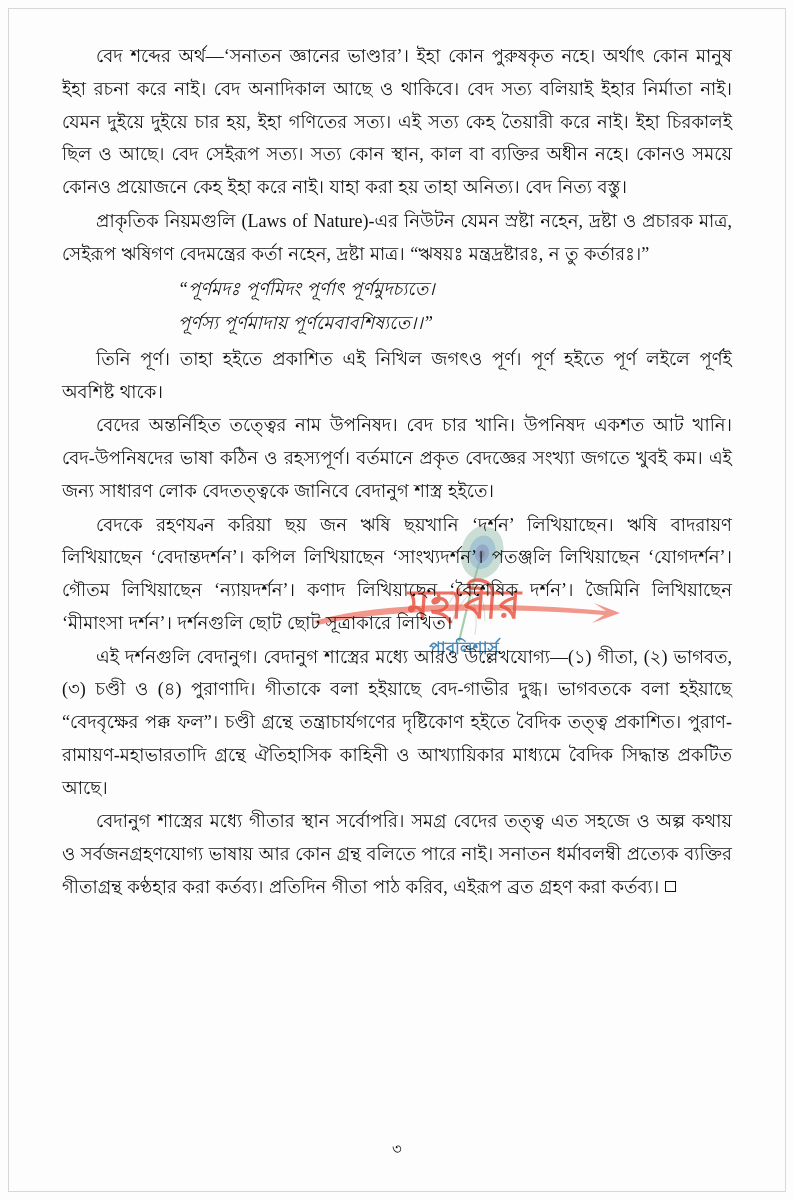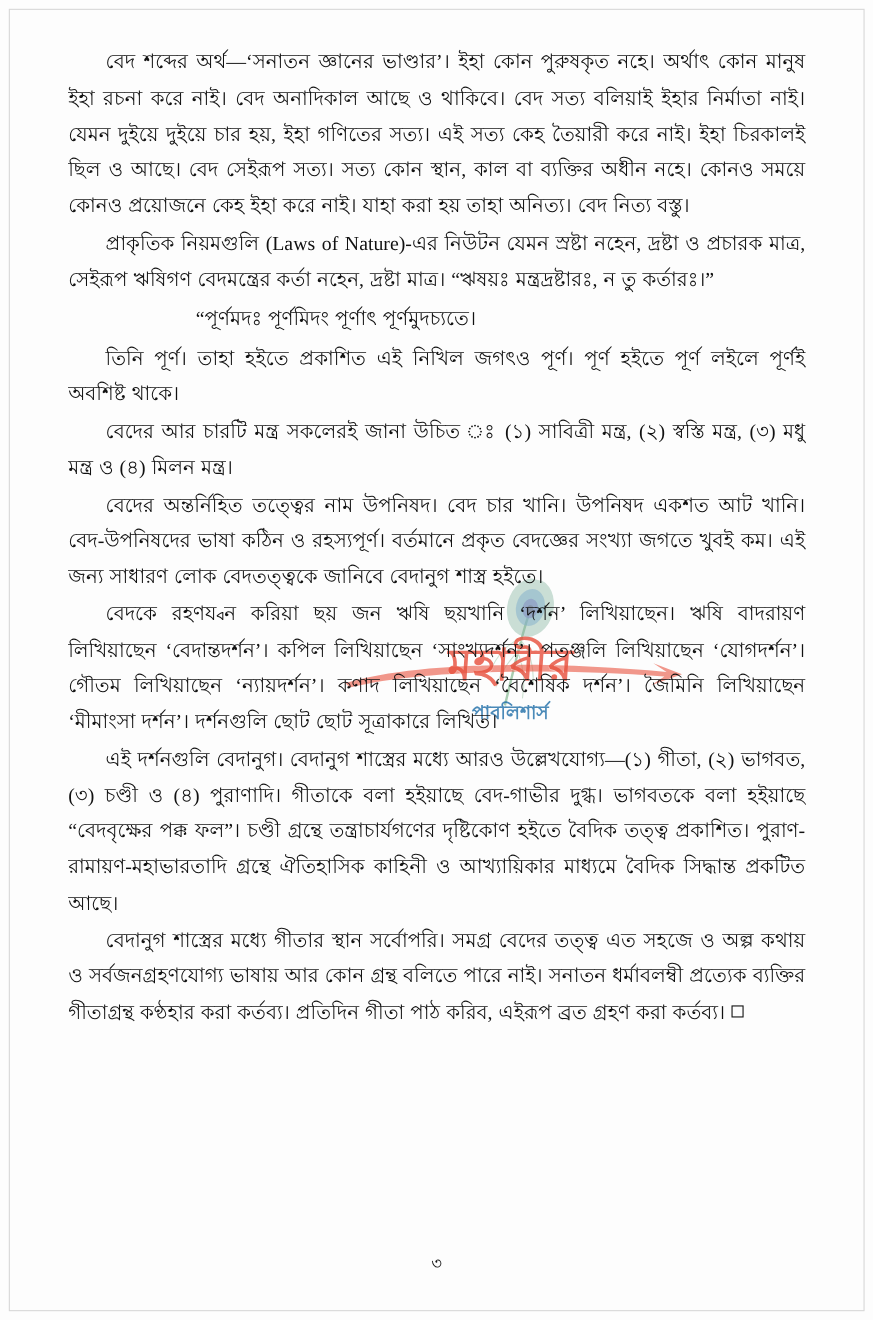--- a/index.html
+++ b/index.html
@@ -51,20 +51,21 @@
   }
   .verse {
     margin: 3px 0 3px 0;
     text-indent: 0;
     text-align: left;
     padding-left: 116px;
     line-height: 1.85;
   }
   .verse div {
     white-space: nowrap;
+    font-style: italic;
   }
   .folio {
     position: absolute;
     bottom: 38px;
     left: 0;
     width: 100%;
     text-align: center;
     font-size: 15px;
     color: #111;
   }
@@ -138,24 +139,24 @@
 <div class="page">
   <div class="page-border"></div>
 
 
   <div class="body-text">
     <p>বেদ শব্দের অর্থ—‘সনাতন জ্ঞানের ভাণ্ডার’। ইহা কোন পুরুষকৃত নহে। অর্থাৎ কোন মানুষ ইহা রচনা করে নাই। বেদ অনাদিকাল আছে ও থাকিবে। বেদ সত্য বলিয়াই ইহার নির্মাতা নাই। যেমন দুইয়ে দুইয়ে চার হয়, ইহা গণিতের সত্য। এই সত্য কেহ তৈয়ারী করে নাই। ইহা চিরকালই ছিল ও আছে। বেদ সেইরূপ সত্য। সত্য কোন স্থান, কাল বা ব্যক্তির অধীন নহে। কোনও সময়ে কোনও প্রয়োজনে কেহ ইহা করে নাই। যাহা করা হয় তাহা অনিত্য। বেদ নিত্য বস্তু।</p>
     <p>প্রাকৃতিক নিয়মগুলি (Laws of Nature)-এর নিউটন যেমন স্রষ্টা নহেন, দ্রষ্টা ও প্রচারক মাত্র, সেইরূপ ঋষিগণ বেদমন্ত্রের কর্তা নহেন, দ্রষ্টা মাত্র। “ঋষয়ঃ মন্ত্রদ্রষ্টারঃ, ন তু কর্তারঃ।”</p>
 
     <div class="verse">
       <div>“পূর্ণমদঃ পূর্ণমিদং পূর্ণাৎ পূর্ণমুদচ্যতে।</div>
+      <div>পূর্ণস্য পূর্ণমাদায় পূর্ণমেবাবশিষ্যতে।।”</div>
     </div>
 
     <p>তিনি পূর্ণ। তাহা হইতে প্রকাশিত এই নিখিল জগৎও পূর্ণ। পূর্ণ হইতে পূর্ণ লইলে পূর্ণই অবশিষ্ট থাকে।</p>
-    <p>বেদের আর চারটি মন্ত্র সকলেরই জানা উচিত ঃ (১) সাবিত্রী মন্ত্র, (২) স্বস্তি মন্ত্র, (৩) মধু মন্ত্র ও (৪) মিলন মন্ত্র।</p>
     <p>বেদের অন্তর্নিহিত তত্ত্বের নাম উপনিষদ। বেদ চার খানি। উপনিষদ একশত আট খানি। বেদ-উপনিষদের ভাষা কঠিন ও রহস্যপূর্ণ। বর্তমানে প্রকৃত বেদজ্ঞের সংখ্যা জগতে খুবই কম। এই জন্য সাধারণ লোক বেদতত্ত্বকে জানিবে বেদানুগ শাস্ত্র হইতে।</p>
     <p>বেদকে রহণয্বন করিয়া ছয় জন ঋষি ছয়খানি ‘দর্শন’ লিখিয়াছেন। ঋষি বাদরায়ণ লিখিয়াছেন ‘বেদান্তদর্শন’। কপিল লিখিয়াছেন ‘সাংখ্যদর্শন’। পতঞ্জলি লিখিয়াছেন ‘যোগদর্শন’। গৌতম লিখিয়াছেন ‘ন্যায়দর্শন’। কণাদ লিখিয়াছেন ‘বৈশেষিক দর্শন’। জৈমিনি লিখিয়াছেন ‘মীমাংসা দর্শন’। দর্শনগুলি ছোট ছোট সূত্রাকারে লিখিত।</p>
     <p>এই দর্শনগুলি বেদানুগ। বেদানুগ শাস্ত্রের মধ্যে আরও উল্লেখযোগ্য—(১) গীতা, (২) ভাগবত, (৩) চণ্ডী ও (৪) পুরাণাদি। গীতাকে বলা হইয়াছে বেদ-গাভীর দুগ্ধ। ভাগবতকে বলা হইয়াছে “বেদবৃক্ষের পক্ক ফল”। চণ্ডী গ্রন্থে তন্ত্রাচার্যগণের দৃষ্টিকোণ হইতে বৈদিক তত্ত্ব প্রকাশিত। পুরাণ-রামায়ণ-মহাভারতাদি গ্রন্থে ঐতিহাসিক কাহিনী ও আখ্যায়িকার মাধ্যমে বৈদিক সিদ্ধান্ত প্রকটিত আছে।</p>
     <p><span>বেদানুগ শাস্ত্রের মধ্যে গীতার স্থান সর্বোপরি। সমগ্র বেদের তত্ত্ব এত সহজে ও অল্প কথায় ও সর্বজনগ্রহণযোগ্য ভাষায় আর কোন গ্রন্থ বলিতে পারে নাই। সনাতন ধর্মাবলম্বী প্রত্যেক ব্যক্তির গীতাগ্রন্থ কণ্ঠহার করা কর্তব্য। প্রতিদিন গীতা পাঠ করিব, এইরূপ ব্রত গ্রহণ করা কর্তব্য।</span><span class="endmark"></span></p>
   </div>
 
   <div class="watermark">
     <svg class="wm-feather" viewBox="0 0 90 120">
       <path d="M45 118 C45 90 44 60 46 34" stroke="#3b8c4e" stroke-width="2.2" fill="none" opacity="0.8"></path>
       <ellipse cx="46" cy="26" rx="21" ry="27" fill="#2f7f5b" opacity="0.45"></ellipse>

